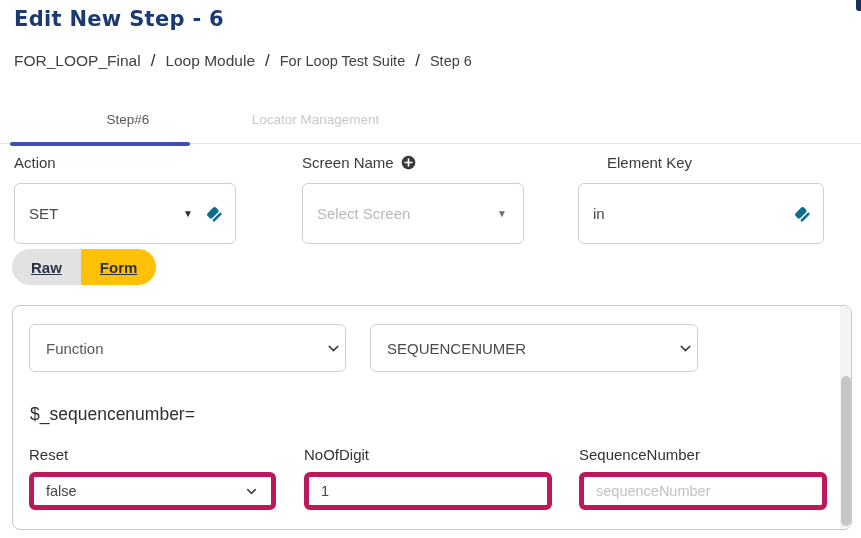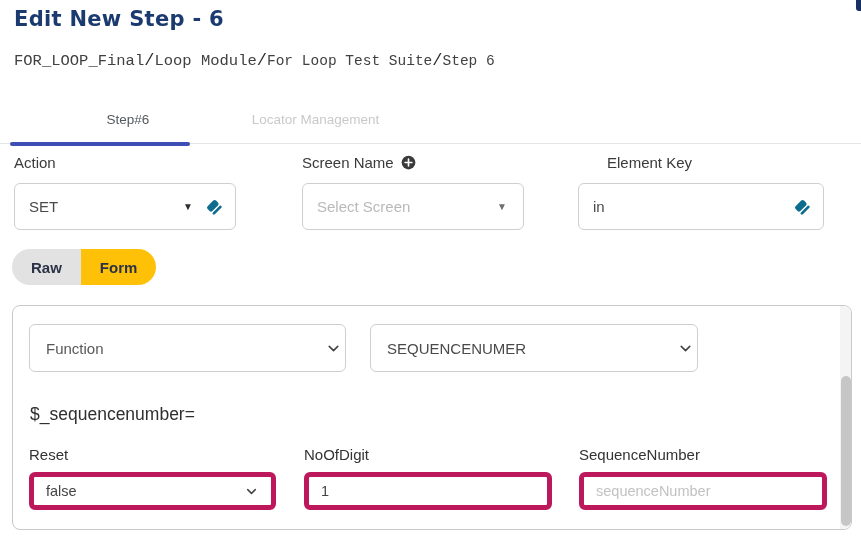--- a/index.html
+++ b/index.html
@@ -6,46 +6,46 @@
   body { background:#fff; font-family:"Liberation Sans", sans-serif; }
   .page { position:relative; width:861px; height:538px; background:#fff; overflow:hidden; }
 
   .corner-sliver { position:absolute; top:0; right:0; width:5px; height:11px;
     background:#16315f; border-radius:0 0 0 3px; }
 
   .page-title { position:absolute; left:14px; top:7px; font-size:21px; font-weight:700;
     color:#1b3a70; letter-spacing:.3px; font-family:"DejaVu Sans","Liberation Sans",sans-serif; }
 
   .breadcrumb { position:absolute; left:14px; top:51px; display:flex; align-items:baseline;
-    gap:0; font-size:15.5px; color:#414141;font-family:Liberation Mono, monospace; }
+    gap:10px; font-size:15.5px; color:#414141; }
   .breadcrumb .sep { color:#2f2f2f; font-size:17px; font-weight:400; }
   .breadcrumb .crumb { cursor:pointer; }
   .breadcrumb .crumb.small { font-size:14.5px; }
 
   .tabs { position:absolute; left:0; top:100px; width:861px; height:44px;
     border-bottom:1px solid #e4e4e4; }
   .tab { position:absolute; top:12px; text-align:center; font-size:13.5px; cursor:pointer;margin-left:33px; }
   .tab-step { left:0; width:190px; color:#55595e; }
   .tab-locator { left:190px; width:185px; color:#c9c9c9; }
   .tab-underline { position:absolute; left:10px; bottom:-3px; width:180px; height:4px;
     background:#3d4eb4; border-radius:2px; }
 
   .row1 { position:absolute; left:0; top:145px; width:861px; height:100px; }
   .f-label { position:absolute; top:9px; font-size:15px; color:#3a3a3a; display:flex;
     align-items:center; gap:7px; }
-  .box { position:absolute; top:38px; height:47px; border:1px solid #cfcfcf; border-radius:6px;
+  .box { position:absolute; top:38px; height:61px; border:1px solid #cfcfcf; border-radius:6px;
     background:#fff; display:flex; align-items:center; padding:0 12px 0 14px; font-size:15px;
     color:#4a4a4a; }
   .box .grow { flex:1; }
   .tri { font-size:10px; color:#2d2d2d; margin-right:7px; }
   .tri.gray { color:#6e6e6e; margin-right:4px; }
   .placeholder { color:#b9b9b9; }
 
   .toggle { position:absolute; left:12px; top:249px; display:flex; height:36px;
-    font-size:15px; font-weight:700; color:#2b3147; }
+    font-size:15px; font-weight:700; color:#2b3147;text-decoration:underline; }
   .toggle .seg { display:flex; align-items:center; padding:0 19px; cursor:pointer; }
   .toggle .raw { background:#e2e2e2; border-radius:18px 0 0 18px; }
   .toggle .form { background:#fec107; border-radius:0 18px 18px 0; }
 
   .panel { position:absolute; left:12px; top:305px; width:840px; height:225px;
     border:1px solid #c9c9c9; border-radius:8px; background:#fff; }
   .sel { position:absolute; border:1px solid #cfcfcf; border-radius:6px; background:#fff;
     display:flex; align-items:center; justify-content:space-between; padding:0 3px 0 16px;
     cursor:pointer; }
   .sel-func { left:16px; top:18px; width:317px; height:48px; font-size:15px; color:#585858; }

